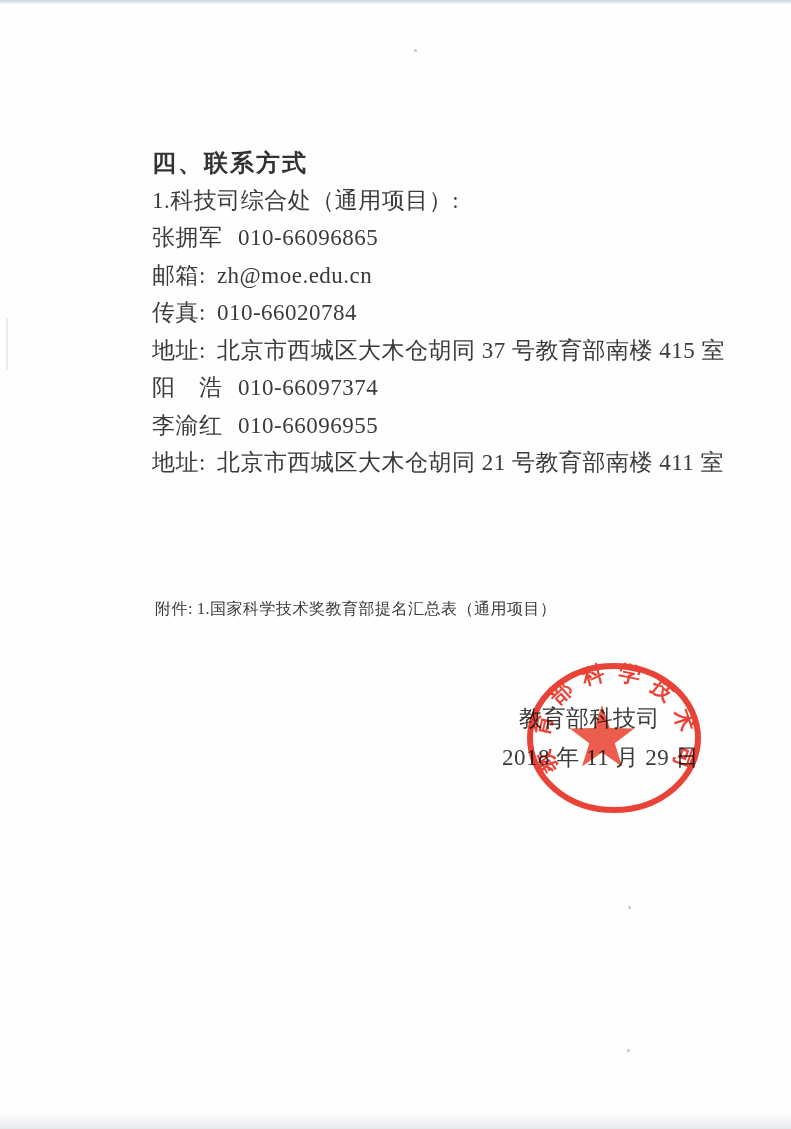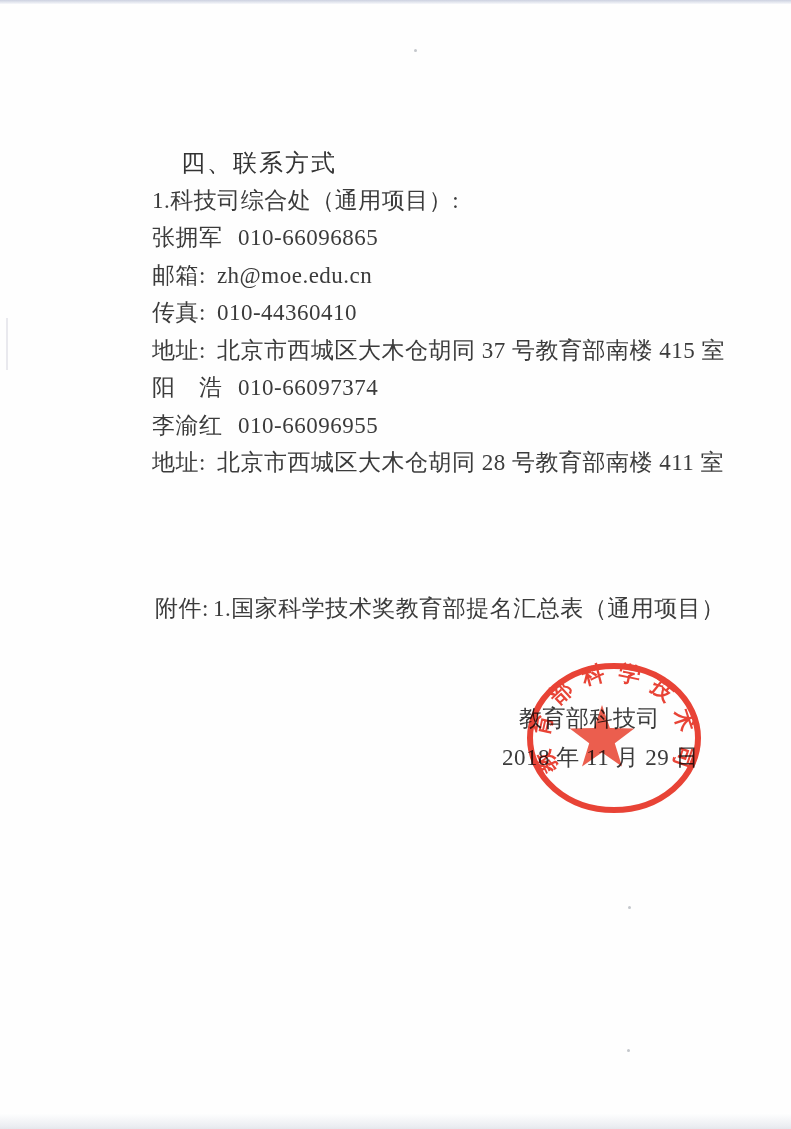--- a/index.html
+++ b/index.html
@@ -15,26 +15,26 @@
   .edge-bottom{position:absolute;bottom:0;left:0;right:0;height:16px;
     background:linear-gradient(#ffffff,#eceef2 80%,#e4e7ec);}
   .edge-left-smudge{position:absolute;left:6px;top:318px;width:2px;height:52px;
     background:#e9e9ee;}
   .speck{position:absolute;width:3px;height:3px;border-radius:50%;background:#c4c7cc;}
 
   .body-block{position:absolute;left:152px;top:144px;font-size:23px;letter-spacing:0.5px;}
   .line{height:37.5px;line-height:37.5px;white-space:nowrap;}
   .heading{
     font-family:"Liberation Sans","DejaVu Sans",sans-serif;
-    font-weight:400;font-size:24px;letter-spacing:2px;color:#333;margin-left:29px;
+    font-weight:700;font-size:24px;letter-spacing:2px;color:#333;
   }
   .name-label{display:inline-block;width:86px;}
   .field-label{margin-right:11px;}
 
-  .attach{position:absolute;left:155px;top:590px;display:flex;font-size:23px;letter-spacing:0.5px;}
+  .attach{position:absolute;left:155px;top:590px;display:flex;font-size:16px;letter-spacing:0.5px;}
   .attach-label{height:37.5px;line-height:37.5px;flex:none;margin-right:4px;}
 
   .sig-org{position:absolute;left:519px;top:703px;font-size:23px;letter-spacing:0.5px;z-index:1;}
   .sig-date{position:absolute;left:502px;top:742px;font-size:23px;letter-spacing:0.5px;z-index:1;}
 
   .seal{position:absolute;left:522px;top:656px;z-index:2;
     mix-blend-mode:multiply;opacity:0.95;pointer-events:none;}
 </style>
 </head>
 <body>
@@ -47,30 +47,30 @@
   <div class="body-block">
     <div class="line heading">四、联系方式</div>
 
     <div class="line">1.科技司综合处（通用项目）:</div>
 
 
     <div class="line"><span class="name-label">张拥军</span><span>010-66096865</span></div>
 
     <div class="line"><span class="field-label">邮箱:</span><span>zh@moe.edu.cn</span></div>
 
-    <div class="line"><span class="field-label">传真:</span><span>010-44360410</span></div>
+    <div class="line"><span class="field-label">传真:</span><span>010-66020784</span></div>
 
     <div class="line"><span class="field-label">地址:</span><span>北京市西城区大木仓胡同 37 号教育部南楼 415 室</span></div>
 
 
     <div class="line"><span class="name-label">阳　浩</span><span>010-66097374</span></div>
 
     <div class="line"><span class="name-label">李渝红</span><span>010-66096955</span></div>
 
-    <div class="line"><span class="field-label">地址:</span><span>北京市西城区大木仓胡同 28 号教育部南楼 411 室</span></div>
+    <div class="line"><span class="field-label">地址:</span><span>北京市西城区大木仓胡同 21 号教育部南楼 411 室</span></div>
   </div>
 
   <div class="attach">
     <div class="attach-label">附件:</div>
     <div class="attach-items">
       <div class="line">1.国家科学技术奖教育部提名汇总表（通用项目）</div>
     </div>
   </div>
 
   <div class="sig-org">教育部科技司</div>

